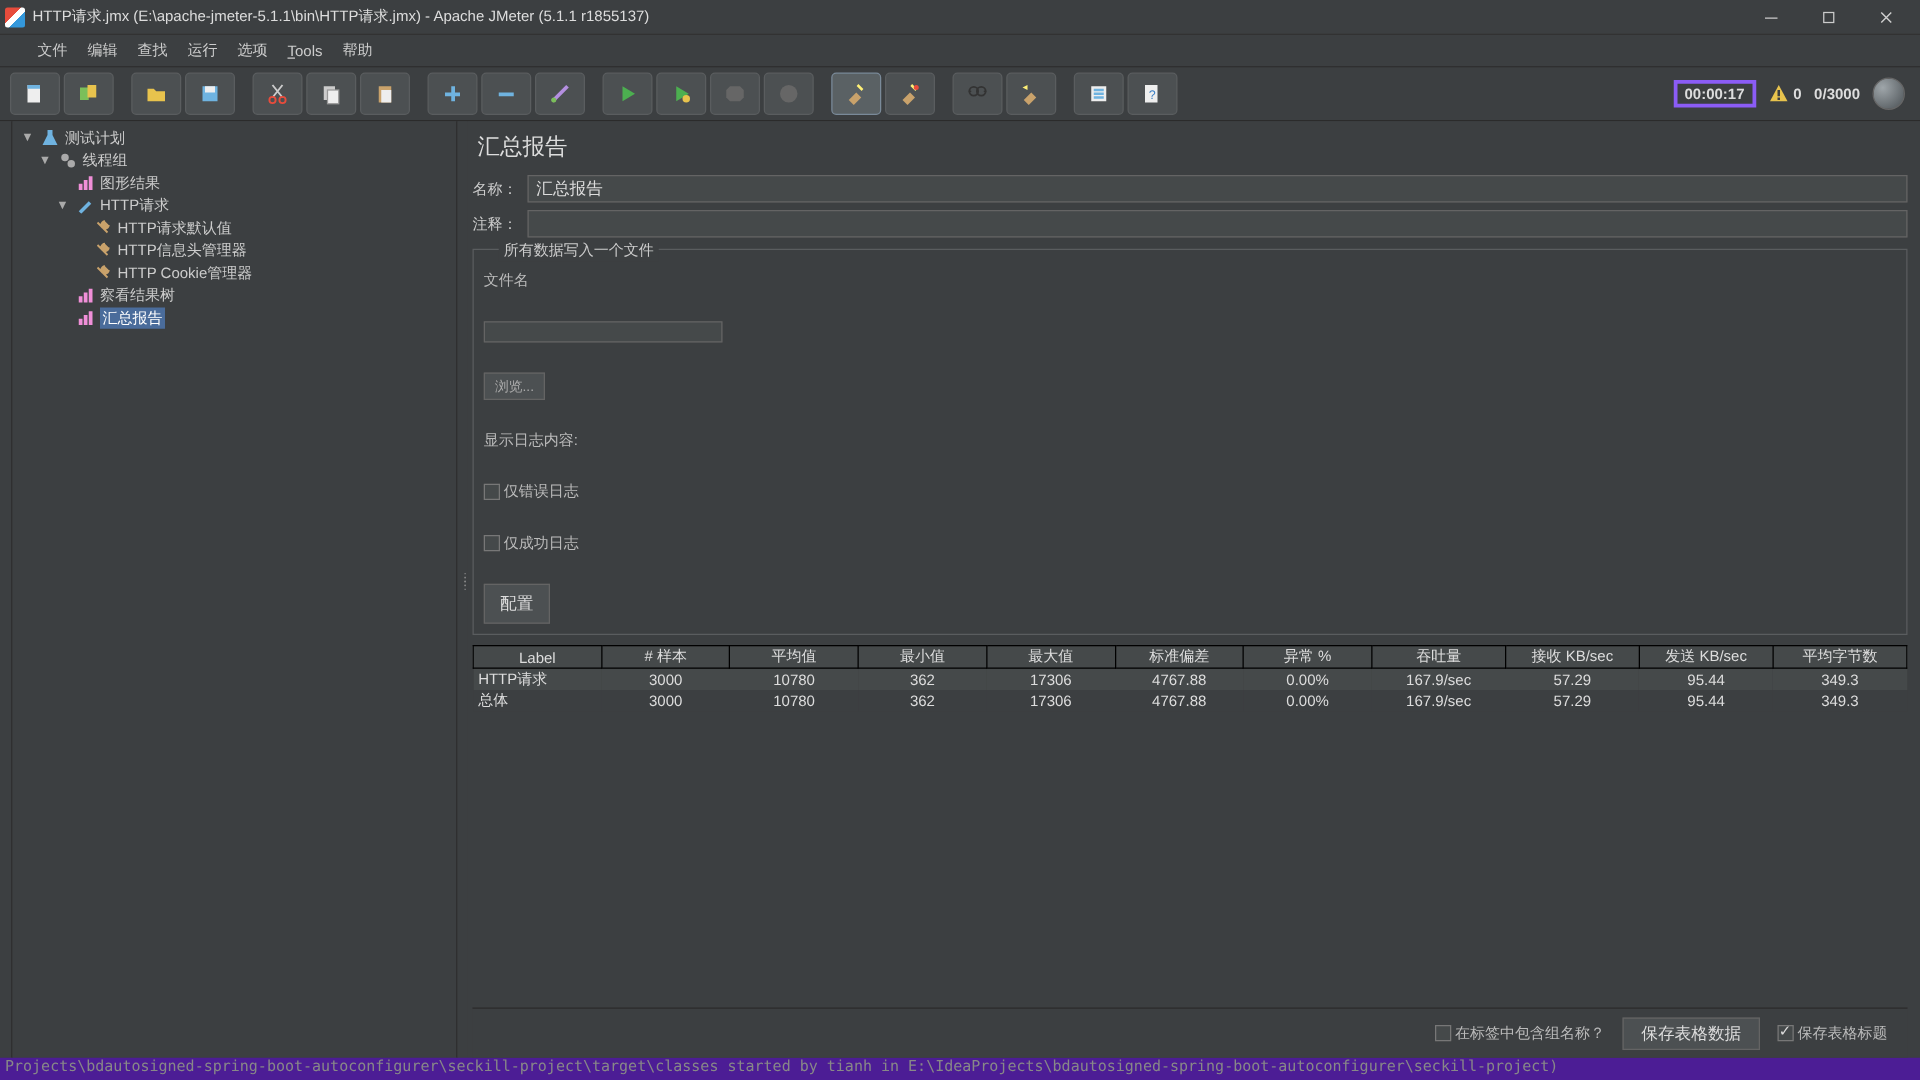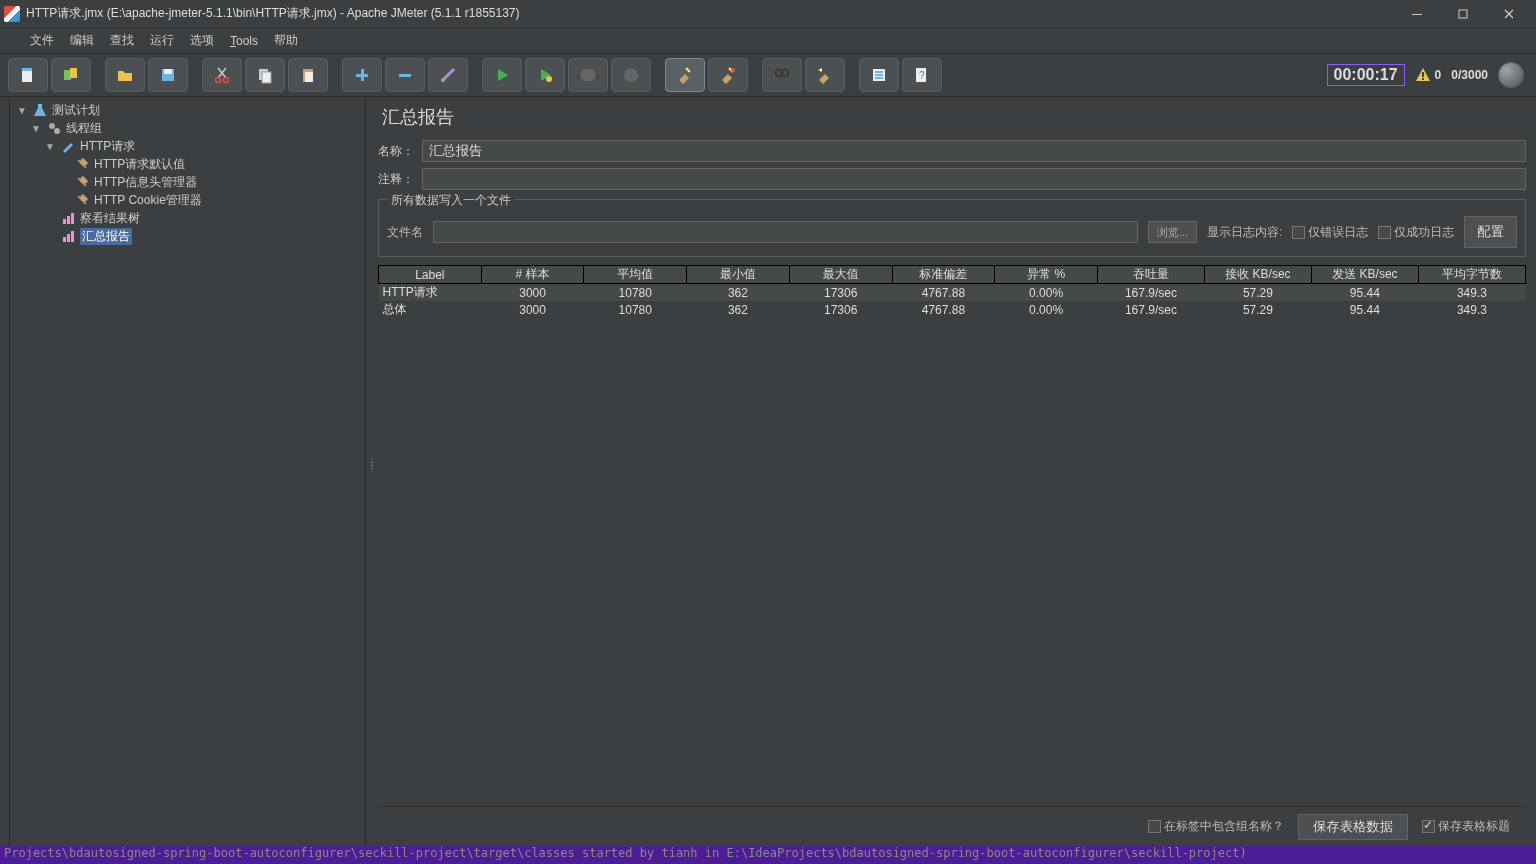--- a/index.html
+++ b/index.html
@@ -18,21 +18,21 @@
   .menu-item { padding: 3px 8px; color:#ccc; }
   .menu-item u{text-decoration:underline;}
 
   
   .toolbar { height: 43px; background: #3c3f41; display:flex; align-items:center; padding:0 8px; gap:3px; border-bottom:1px solid #2b2b2b;}
   .tool-btn { width:40px; height:34px; background:#4c5052; border:1px solid #5a5d5f; border-radius:4px; display:flex; align-items:center; justify-content:center; }
   .tool-btn.active{background:#5a6164; border-color:#7a8a99;}
   .tool-sep { width: 8px; }
   .tool-btn svg{width:18px;height:18px;}
   .toolbar-right { margin-left:auto; display:flex; align-items:center; gap:10px; padding-right:4px;}
-  .timer-box { border:1px solid #8b5cf6; padding:1px 6px; color:#ddd; font-size:16px; font-weight:bold;}
+  .timer-box { border:3px solid #8b5cf6; padding:1px 6px; color:#ddd; font-size:12px; font-weight:bold;}
   .warn-badge { display:flex; align-items:center; gap:4px; color:#ddd; font-weight:bold;}
   .globe-btn { width:26px; height:26px; border-radius:13px; background:radial-gradient(circle at 30% 30%, #9fa6aa, #4a5054); border:1px solid #666; }
 
   
   .main { display:flex; height: calc(864px - 28px - 26px - 43px - 18px); }
   .left-gutter{ width:10px; background:#3c3f41; border-right:1px solid #2b2b2b;}
   .tree-panel { width: 356px; background:#3c3f41; border-right:1px solid #2b2b2b; padding:4px 0; }
   .tree-row { display:flex; align-items:center; height:18px; color:#ccc; white-space:nowrap;}
   .tree-toggle{ width:12px; text-align:center; color:#aaa; font-size:10px;}
   .tree-icon{ width:16px; height:16px; margin:0 4px; display:inline-flex; align-items:center; justify-content:center;}
@@ -42,22 +42,22 @@
   .splitter{width:8px; background:#3c3f41; display:flex; align-items:center; justify-content:center;}
   .splitter-grip{width:5px;height:22px;color:#888;font-size:9px;line-height:3px;}
 
   .content { flex:1; background:#3c3f41; display:flex; flex-direction:column; padding:8px 10px 0 4px; }
   .page-title { font-size:18px; color:#ddd; margin-bottom:8px; padding-left:4px;}
   .form-row { display:flex; align-items:center; margin:3px 0;}
   .form-label { width:44px; color:#ccc; }
   .form-input { flex:1; background:#45494a; border:1px solid #646464; height:22px; color:#ddd; padding:0 6px;}
 
   .fieldset { border:1px solid #5a5d5f; margin-top:6px; position:relative; padding:16px 8px 8px 8px;}
-  .fieldset-legend { position:absolute; top:-8px; left:8px; background:#3c3f41; padding:0 4px; color:#ccc;}
-  .file-row { display:flex; align-items:center; gap:10px;}
+  .fieldset-legend { position:absolute; top:-8px; left:20px; background:#3c3f41; padding:0 4px; color:#ccc;}
+  .file-row { display:flex; align-items:flex-start; gap:24px;flex-direction:column;}
   .file-row .form-input{flex:1;}
   .small-btn{ background:#4c5052; border:1px solid #646464; color:#aaa; height:22px; padding:0 8px; font-size:11px;}
   .cfg-btn{ background:#4c5052; border:1px solid #646464; color:#ddd; height:32px; padding:0 12px;}
   .chk{ width:13px;height:13px; background:#45494a; border:1px solid #777; display:inline-block; vertical-align:middle; margin-right:3px; position:relative;}
   .chk.on::after{content:"✓"; color:#ddd; position:absolute; top:-3px; left:0; font-size:12px;}
 
   
   .table-wrap{ margin-top:8px; flex:1; overflow:hidden;}
   table { width:100%; border-collapse:collapse; table-layout:fixed;}
   th{ background:#45494a; color:#ddd; font-weight:normal; border:1px solid #000000; height:18px; font-size:12px; text-align:center;}
@@ -268,20 +268,31 @@
       </div>
     <div class="tree-row ind-1">
         <span class="tree-toggle">▼</span>
         <span class="tree-icon">
           <svg width="14" height="14" viewBox="0 0 14 14">
             <circle class="i-gears" cx="5" cy="5" r="3"></circle>
             <circle class="i-gears" cx="10" cy="10" r="3"></circle>
           </svg>
         </span>
         <span class="tree-label">线程组</span>
+      </div>
+    <div class="tree-row ind-2">
+        <span class="tree-toggle"></span>
+        <span class="tree-icon">
+          <svg width="14" height="14" viewBox="0 0 14 14">
+            <rect class="i-chart" x="2" y="8" width="3" height="5"></rect>
+            <rect class="i-chart" x="6" y="5" width="3" height="8"></rect>
+            <rect class="i-chart" x="10" y="2" width="3" height="11"></rect>
+          </svg>
+        </span>
+        <span class="tree-label">图形结果</span>
       </div>
     <div class="tree-row ind-2">
         <span class="tree-toggle">▼</span>
         <span class="tree-icon">
           <svg width="14" height="14" viewBox="0 0 14 14">
             <path class="i-pencil" d="M2 12l8-8 2 2-8 8z"></path>
           </svg>
         </span>
         <span class="tree-label">HTTP请求</span>
       </div>

